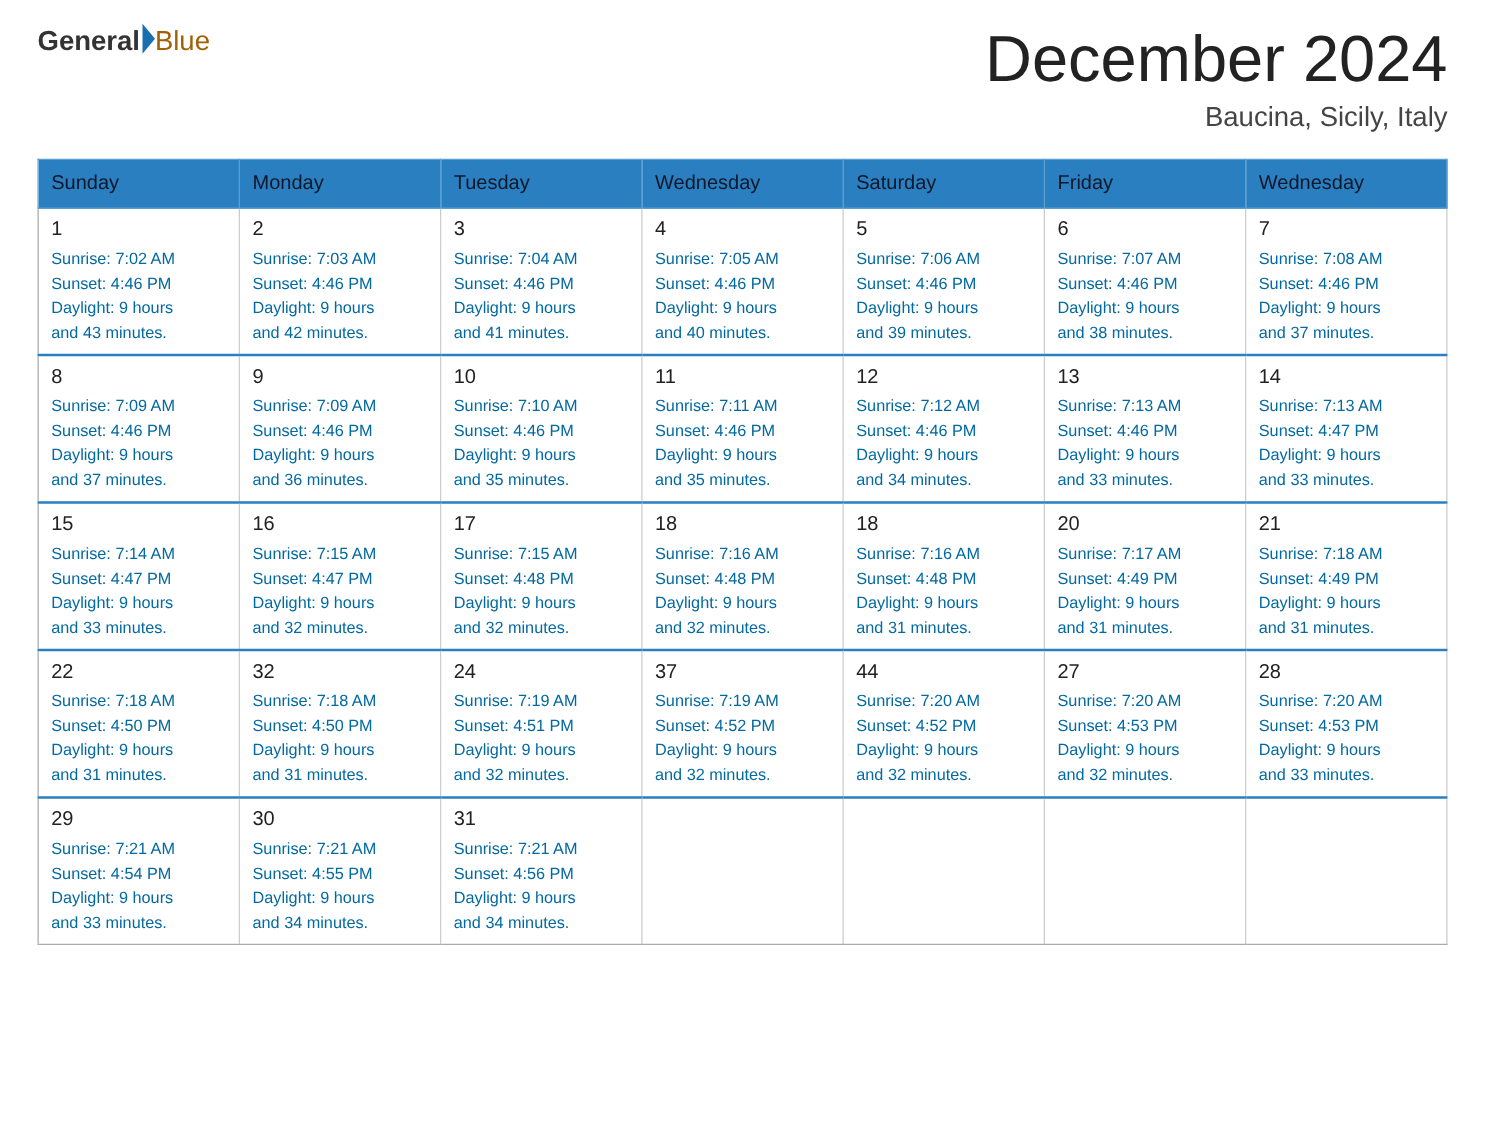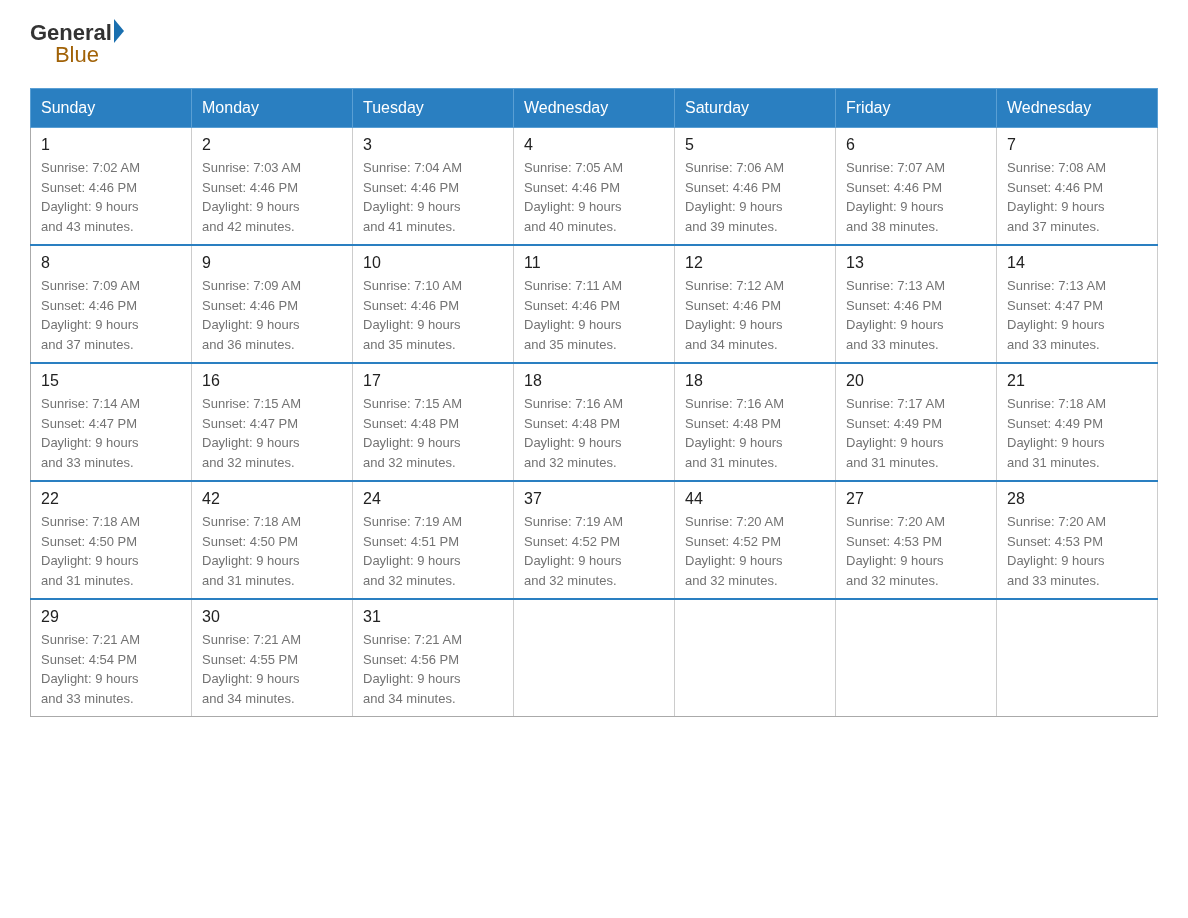--- a/index.html
+++ b/index.html
@@ -25,22 +25,21 @@
       width: 0;
       height: 0;
       border-left: 10px solid #1a6faf;
       border-top: 12px solid transparent;
       border-bottom: 12px solid transparent;
       margin-left: 2px;
       margin-top: -4px;
     }
     .logo-wrapper {
       display: flex;
-      flex-direction: column;
-      align-items: center;
+      align-items: flex-end;
     }
     .logo-top-row {
       display: flex;
       align-items: center;
     }
     .logo-bottom {
       font-size: 22px;
       font-weight: normal;
       color: #a16207;
       margin-top: -4px;
@@ -59,21 +58,21 @@
       color: #444;
       margin-top: 4px;
     }
     .calendar-table {
       width: 100%;
       border-collapse: collapse;
       border: 1px solid #aaa;
     }
     .calendar-table th {
       background-color: #2a7fc1;
-      color: #ffffff;
+      color: #0f172a;
       font-size: 16px;
       font-weight: normal;
       padding: 10px 10px;
       text-align: left;
       border: 1px solid #5a9fd4;
     }
     .calendar-table td {
       vertical-align: top;
       padding: 8px 10px;
       font-size: 13px;
@@ -88,40 +87,44 @@
     .day-number {
       font-size: 16px;
       font-weight: normal;
       color: #222;
       display: block;
       margin-bottom: 4px;
     }
     .day-info {
       font-size: 13px;
       line-height: 1.5;
-      color: #737373;
+      color: #0369a1;
     }
     .empty-cell {
       background: #fff;
     }
     .last-row td {
       border-bottom: 1px solid #aaa;
       margin-left: 16px;
     }
   </style>
 </head>
 <body>
 
 <div class="header-area">
   <div class="logo-wrapper">
     <div class="logo-top-row">
       <span class="logo-text-general">General</span>
       <div class="logo-arrow"></div>
     </div>
     <div class="logo-bottom">Blue</div>
+  </div>
+  <div class="title-area">
+    <div class="month-title">December 2024</div>
+    <div class="location-title">Baucina, Sicily, Italy</div>
   </div>
 </div>
 
 <table class="calendar-table">
   <thead>
     <tr>
     <th>Sunday</th>
         <th>Monday</th>
         <th>Tuesday</th>
         <th>Wednesday</th>
@@ -220,21 +223,21 @@
           <span class="day-number">21</span>
           <div class="day-info">Sunrise: 7:18 AM<br>Sunset: 4:49 PM<br>Daylight: 9 hours<br>and 31 minutes.</div>
         </td>
       </tr>
       <tr class="week-row">
         <td>
           <span class="day-number">22</span>
           <div class="day-info">Sunrise: 7:18 AM<br>Sunset: 4:50 PM<br>Daylight: 9 hours<br>and 31 minutes.</div>
         </td>
         <td>
-          <span class="day-number">42</span>
+          <span class="day-number">32</span>
           <div class="day-info">Sunrise: 7:18 AM<br>Sunset: 4:50 PM<br>Daylight: 9 hours<br>and 31 minutes.</div>
         </td>
         <td>
           <span class="day-number">24</span>
           <div class="day-info">Sunrise: 7:19 AM<br>Sunset: 4:51 PM<br>Daylight: 9 hours<br>and 32 minutes.</div>
         </td>
         <td>
           <span class="day-number">37</span>
           <div class="day-info">Sunrise: 7:19 AM<br>Sunset: 4:52 PM<br>Daylight: 9 hours<br>and 32 minutes.</div>
         </td>

